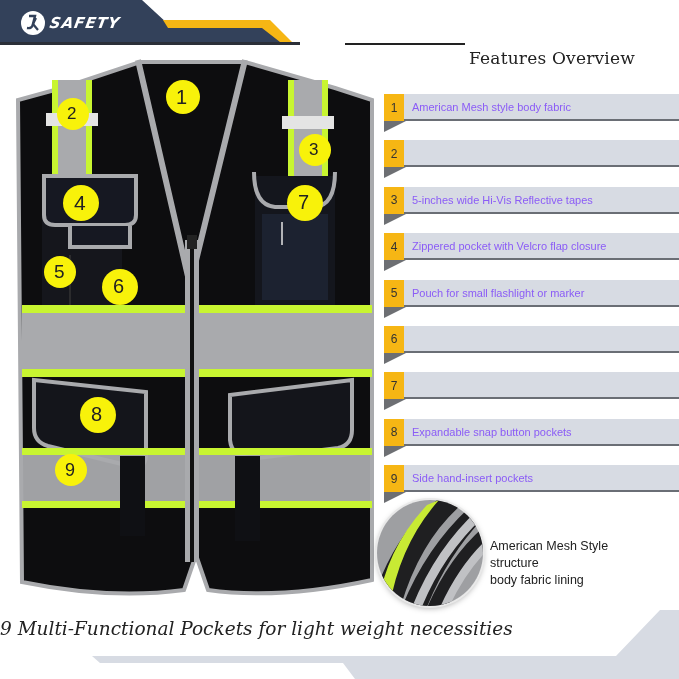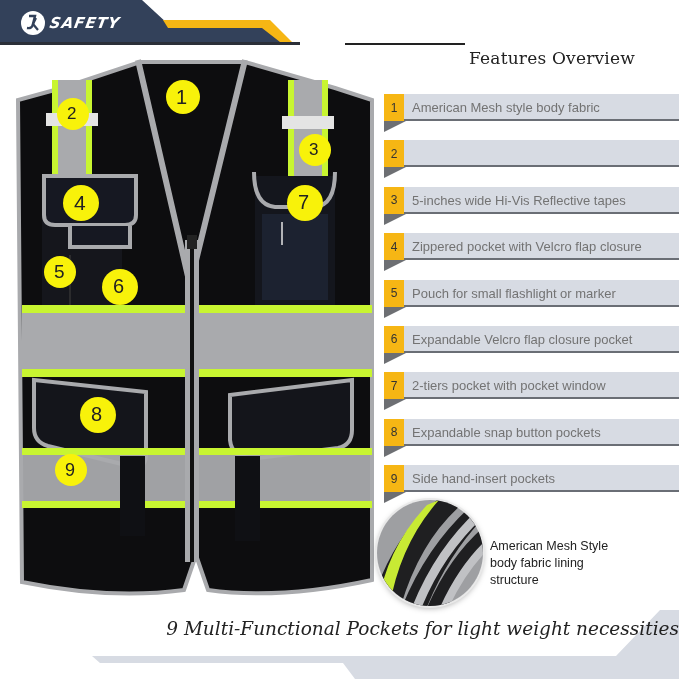--- a/index.html
+++ b/index.html
@@ -15,29 +15,29 @@
 
   
   .vest { position: absolute; left: 0; top: 46px; width: 380px; height: 560px; }
 
   
   .feature-list { position: absolute; left: 384px; top: 94px; width: 295px; }
   .feature-item { position: relative; height: 46.4px; }
   .feature-bar { position: absolute; left: 0; top: 0; width: 295px; height: 27px; background: #d7dbe3; border-bottom: 2px solid #6a6e75; }
   .feature-num { position: absolute; left: 0; top: 0; width: 20px; height: 27px; background: #f6b614; color: #333; font-size: 12px; display: flex; align-items: center; justify-content: center; }
   .feature-fold { position: absolute; left: 0; top: 27px; width: 0; height: 0; border-top: 11px solid #6d6f73; border-right: 22px solid transparent; }
-  .feature-text { position: absolute; left: 28px; top: 0; height: 18px; line-height: 27px; font-size: 13px; color: #737373; white-space: nowrap; }
+  .feature-text { position: absolute; left: 28px; top: 0; height: 18px; line-height: 27px; font-size: 11px; color: #8b5cf6; white-space: nowrap; }
 
   
   .mesh-circle { position: absolute; left: 377px; top: 500px; width: 106px; height: 106px; border-radius: 50%; overflow: hidden; box-shadow: 0 0 0 2px #e9e9e9, 0 2px 6px rgba(0,0,0,0.35); }
   .mesh-caption { position: absolute; left: 490px; top: 538px; width: 180px; font-size: 12.5px; line-height: 17px; color: #222; }
 
   
   .footer-band { position: absolute; left: 0; top: 600px; width: 679px; height: 79px; }
-  .tagline { position: absolute; left: 0; width: 679px; top: 618px; text-align: right; font-family: "DejaVu Serif", serif; font-style: italic; font-size: 18.5px; color: #222; }
+  .tagline { position: absolute; left: 0; width: 679px; top: 618px; text-align: left; font-family: "DejaVu Serif", serif; font-style: italic; font-size: 18.5px; color: #222; }
 </style>
 </head>
 <body>
 
 <div class="header-banner">
   <svg width="679" height="46" viewBox="0 0 679 46">
     <polygon points="0,0 142,0 168,24 268,24 279,40 294,44 0,44" fill="#33415a"></polygon>
     <polygon points="163,20 270,20 292,42 280,42 262,28 168,28" fill="#f6b614"></polygon>
     <polygon points="0,42 300,42 300,45 0,45" fill="#2b2f38"></polygon>
     <line x1="300" y1="44" x2="679" y2="44" stroke="#ffffff" stroke-width="1"></line>
@@ -155,27 +155,25 @@
   <div class="feature-item">
     <div class="feature-bar"></div>
     <div class="feature-num">5</div>
     <div class="feature-fold"></div>
     <div class="feature-text">Pouch for small flashlight or marker</div>
   </div>
   <div class="feature-item">
     <div class="feature-bar"></div>
     <div class="feature-num">6</div>
     <div class="feature-fold"></div>
-    <div class="feature-text">Expandable Velcro flap closure pocket</div>
   </div>
   <div class="feature-item">
     <div class="feature-bar"></div>
     <div class="feature-num">7</div>
     <div class="feature-fold"></div>
-    <div class="feature-text">2-tiers pocket with pocket window</div>
   </div>
   <div class="feature-item">
     <div class="feature-bar"></div>
     <div class="feature-num">8</div>
     <div class="feature-fold"></div>
     <div class="feature-text">Expandable snap button pockets</div>
   </div>
   <div class="feature-item">
     <div class="feature-bar"></div>
     <div class="feature-num">9</div>
@@ -190,20 +188,20 @@
     <path d="M-10 120 Q10 40 60 0 L90 0 Q40 40 20 120 Z" fill="#1f1f21"></path>
     <path d="M0 110 Q8 50 50 5 L62 0 Q22 45 12 110 Z" fill="#c8ea34"></path>
     <path d="M20 120 Q45 50 95 5 L120 5 Q70 50 45 120 Z" fill="#1f1f21"></path>
     <path d="M45 120 Q70 55 115 20 L120 40 Q85 70 65 120 Z" fill="#1f1f21"></path>
     <path d="M35 120 Q58 55 105 12" stroke="#c0c1c4" stroke-width="9" fill="none"></path>
     <path d="M62 120 Q82 70 115 40" stroke="#c0c1c4" stroke-width="8" fill="none"></path>
   </svg>
 </div>
 <div class="mesh-caption">
   <div>American Mesh Style</div>
+  <div>structure</div>
   <div>body fabric lining</div>
-  <div>structure</div>
 </div>
 
 <svg class="footer-band" viewBox="0 600 679 79">
   <polygon points="660,610 679,610 679,679 355,679 343,663 100,663 92,656 616,656" fill="#d7dbe3"></polygon>
 </svg>
 <div class="tagline">9 Multi-Functional Pockets for light weight necessities</div>
 
 </body></html>

